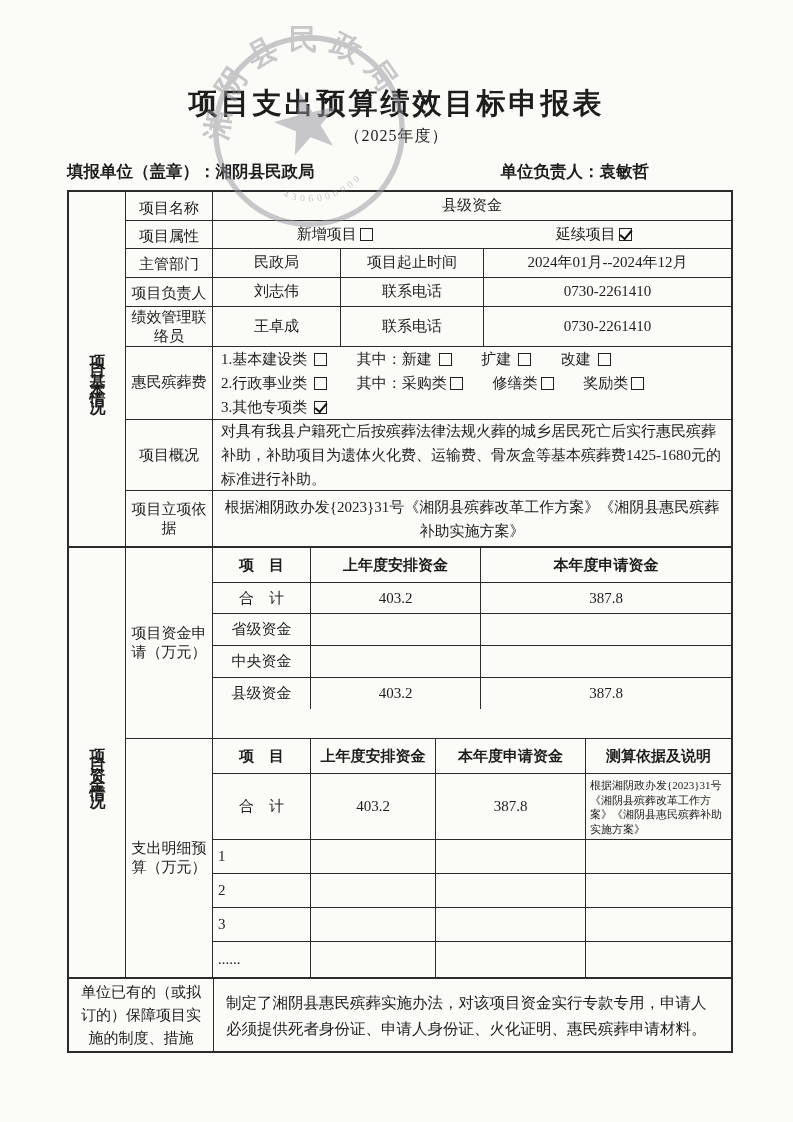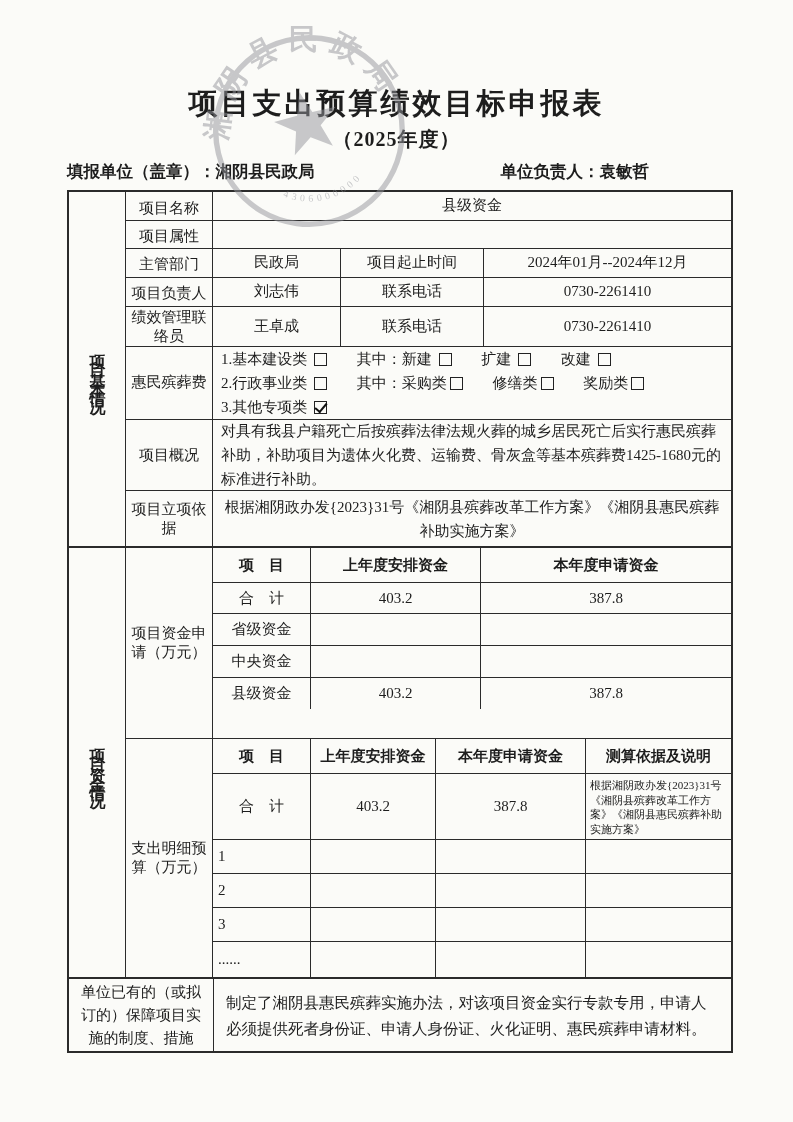--- a/index.html
+++ b/index.html
@@ -11,21 +11,21 @@
   *{box-sizing:border-box;margin:0;padding:0}
   html,body{background:#e8e8e8}
   .page{
     position:relative;width:793px;height:1122px;margin:0 auto;
     background:var(--paper);color:var(--ink);overflow:hidden;
     font-family:"Liberation Serif","DejaVu Serif",serif;
   }
   .title{position:absolute;top:84px;left:0;width:100%;text-align:center;
     font-size:29px;font-weight:700;letter-spacing:3px}
   .subtitle{position:absolute;top:126px;left:0;width:100%;text-align:center;
-    font-size:20px;font-weight:700;letter-spacing:1px}
+    font-size:16px;font-weight:400;letter-spacing:1px}
   .fillerline{position:absolute;top:161px;left:67px;width:666px;display:flex;
     justify-content:space-between;font-size:16.5px;font-weight:700}
   .fillerline .right{padding-right:84px}
 
   
   .tbl{position:absolute;left:67px;top:190px;width:666px;height:863px;
     border:2px solid var(--bd);display:flex;flex-direction:column;font-size:15px}
   .sec{display:flex;border-bottom:2px solid var(--bd)}
   .sec.last{border-bottom:none}
   .colA{width:57px;border-right:1.6px solid var(--bd);display:flex;
@@ -110,20 +110,24 @@
       <div class="colA">
         <span class="vlabel">项目基本情况</span>
       </div>
       <div class="colMain">
         <div class="frow" style="height:29px">
           <div class="flabel">项目名称</div>
           <div class="fcontent center">县级资金</div>
         </div>
         <div class="frow" style="height:28px">
           <div class="flabel">项目属性</div>
+          <div class="fcontent">
+            <span style="width:47%;text-align:center"><span>新增项目</span><span class="cb"></span></span>
+            <span style="width:53%;text-align:center"><span>延续项目</span><span class="cb ck"></span></span>
+          </div>
         </div>
         <div class="frow" style="height:29px">
           <div class="flabel">主管部门</div>
           <div class="cell" style="width:128px">民政局</div>
           <div class="cell" style="width:143px">项目起止时间</div>
           <div class="cell end">2024年01月--2024年12月</div>
         </div>
         <div class="frow" style="height:30px">
           <div class="flabel">项目负责人</div>
           <div class="cell" style="width:128px">刘志伟</div>

